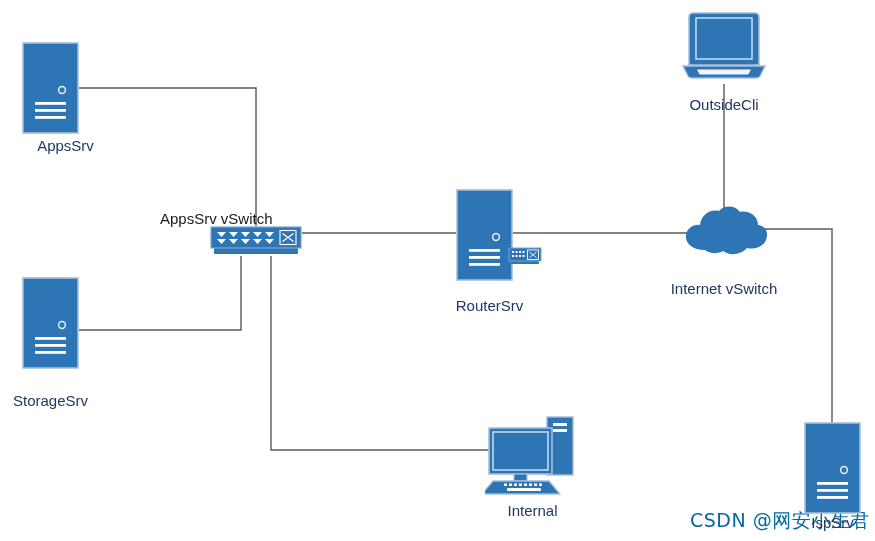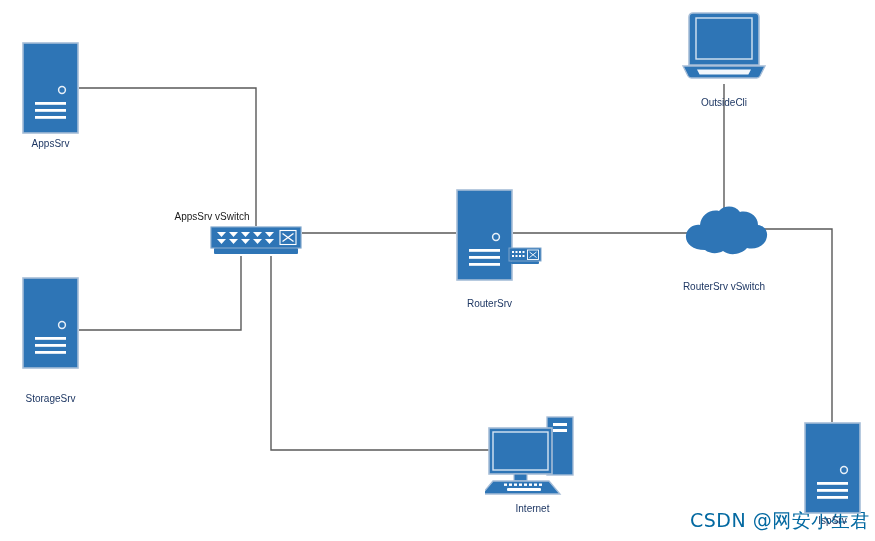--- a/index.html
+++ b/index.html
@@ -24,21 +24,21 @@
     width: 875px;
     height: 541px;
   }
   .node {
     position: absolute;
   }
   .node-label {
     position: absolute;
     text-align: center;
     color: #1F3864;
-    font-size: 10px;
+    font-size: 15px;
     font-family: "Liberation Sans", sans-serif;
     white-space: nowrap;
     line-height: 1.1;
   }
   .label-above {
     color: #1a1a1a;
   }
   .watermark {
     position: absolute;
     color: #0369a1;
@@ -73,21 +73,21 @@
 
   <div class="node" style="left:22px; top:42px; width:57px; height:92px;">
     <svg width="57" height="92" viewBox="0 0 57 92">
       <rect x="1" y="1" width="55" height="90" fill="#2E75B6" stroke="#A6BDD7" stroke-width="1.6"></rect>
       <circle cx="40" cy="48" r="3.4" fill="none" stroke="#E8F0F8" stroke-width="1.5"></circle>
       <rect x="13" y="60" width="31" height="2.8" fill="#ffffff"></rect>
       <rect x="13" y="67" width="31" height="2.8" fill="#ffffff"></rect>
       <rect x="13" y="74" width="31" height="2.8" fill="#ffffff"></rect>
     </svg>
   </div>
-  <div class="node-label" style="left:0px; top:138px; width:101px;">AppsSrv</div>
+  <div class="node-label" style="left:0px; top:138px; width:101px;padding-left:15px;">AppsSrv</div>
 
   <div class="node" style="left:22px; top:277px; width:57px; height:92px;">
     <svg width="57" height="92" viewBox="0 0 57 92">
       <rect x="1" y="1" width="55" height="90" fill="#2E75B6" stroke="#A6BDD7" stroke-width="1.6"></rect>
       <circle cx="40" cy="48" r="3.4" fill="none" stroke="#E8F0F8" stroke-width="1.5"></circle>
       <rect x="13" y="60" width="31" height="2.8" fill="#ffffff"></rect>
       <rect x="13" y="67" width="31" height="2.8" fill="#ffffff"></rect>
       <rect x="13" y="74" width="31" height="2.8" fill="#ffffff"></rect>
     </svg>
   </div>
@@ -156,21 +156,21 @@
         C8,25 15,21 21,22
         C22,12 31,6 40,8
         C45,2 56,2 61,9
         C70,7 79,13 79,22
         C87,23 90,30 87,37
         C84,44 75,47 68,45
         C62,52 50,53 44,48
         C39,51 31,51 26,47 Z"></path>
     </svg>
   </div>
-  <div class="node-label" style="left:664px; top:281px; width:120px;">RouterSrv vSwitch</div>
+  <div class="node-label" style="left:664px; top:281px; width:120px;">Internet vSwitch</div>
 
   <div class="node" style="left:679px; top:9px; width:90px; height:75px;">
     <svg width="90" height="75" viewBox="0 0 90 75">
       <path d="M14,4 h62 a4,4 0 0 1 4,4 v48 h-70 v-48 a4,4 0 0 1 4,-4 z" fill="#2E75B6" stroke="#A6BDD7" stroke-width="1.6"></path>
       <rect x="17" y="9" width="56" height="41" fill="#2E75B6" stroke="#D6E4F2" stroke-width="1.4"></rect>
       <path d="M4,57 h82 a0,0 0 0 1 0,0 l-5,10 a4,4 0 0 1 -3.4,2 h-65.2 a4,4 0 0 1 -3.4,-2 z" fill="#2E75B6" stroke="#A6BDD7" stroke-width="1.4"></path>
       <path d="M18,60.5 h54 l-2.6,5 h-48.8 z" fill="#F2F7FC"></path>
     </svg>
   </div>
   <div class="node-label" style="left:671px; top:97px; width:106px;">OutsideCli</div>
@@ -190,21 +190,21 @@
         <rect x="29" y="70.5" width="3" height="2.4"></rect>
         <rect x="34" y="70.5" width="3" height="2.4"></rect>
         <rect x="39" y="70.5" width="3" height="2.4"></rect>
         <rect x="44" y="70.5" width="3" height="2.4"></rect>
         <rect x="49" y="70.5" width="3" height="2.4"></rect>
         <rect x="54" y="70.5" width="3" height="2.4"></rect>
         <rect x="22" y="75" width="34" height="3" rx="1"></rect>
       </g>
     </svg>
   </div>
-  <div class="node-label" style="left:483px; top:503px; width:99px;">Internet</div>
+  <div class="node-label" style="left:483px; top:503px; width:99px;">Internal</div>
 
   <div class="watermark" style="left:690px; top:508px;">CSDN @网安小生君</div>
 
   <div class="node" style="left:804px; top:422px; width:57px; height:92px;">
     <svg width="57" height="92" viewBox="0 0 57 92">
       <rect x="1" y="1" width="55" height="90" fill="#2E75B6" stroke="#A6BDD7" stroke-width="1.6"></rect>
       <circle cx="40" cy="48" r="3.4" fill="none" stroke="#E8F0F8" stroke-width="1.5"></circle>
       <rect x="13" y="60" width="31" height="2.8" fill="#ffffff"></rect>
       <rect x="13" y="67" width="31" height="2.8" fill="#ffffff"></rect>
       <rect x="13" y="74" width="31" height="2.8" fill="#ffffff"></rect>

